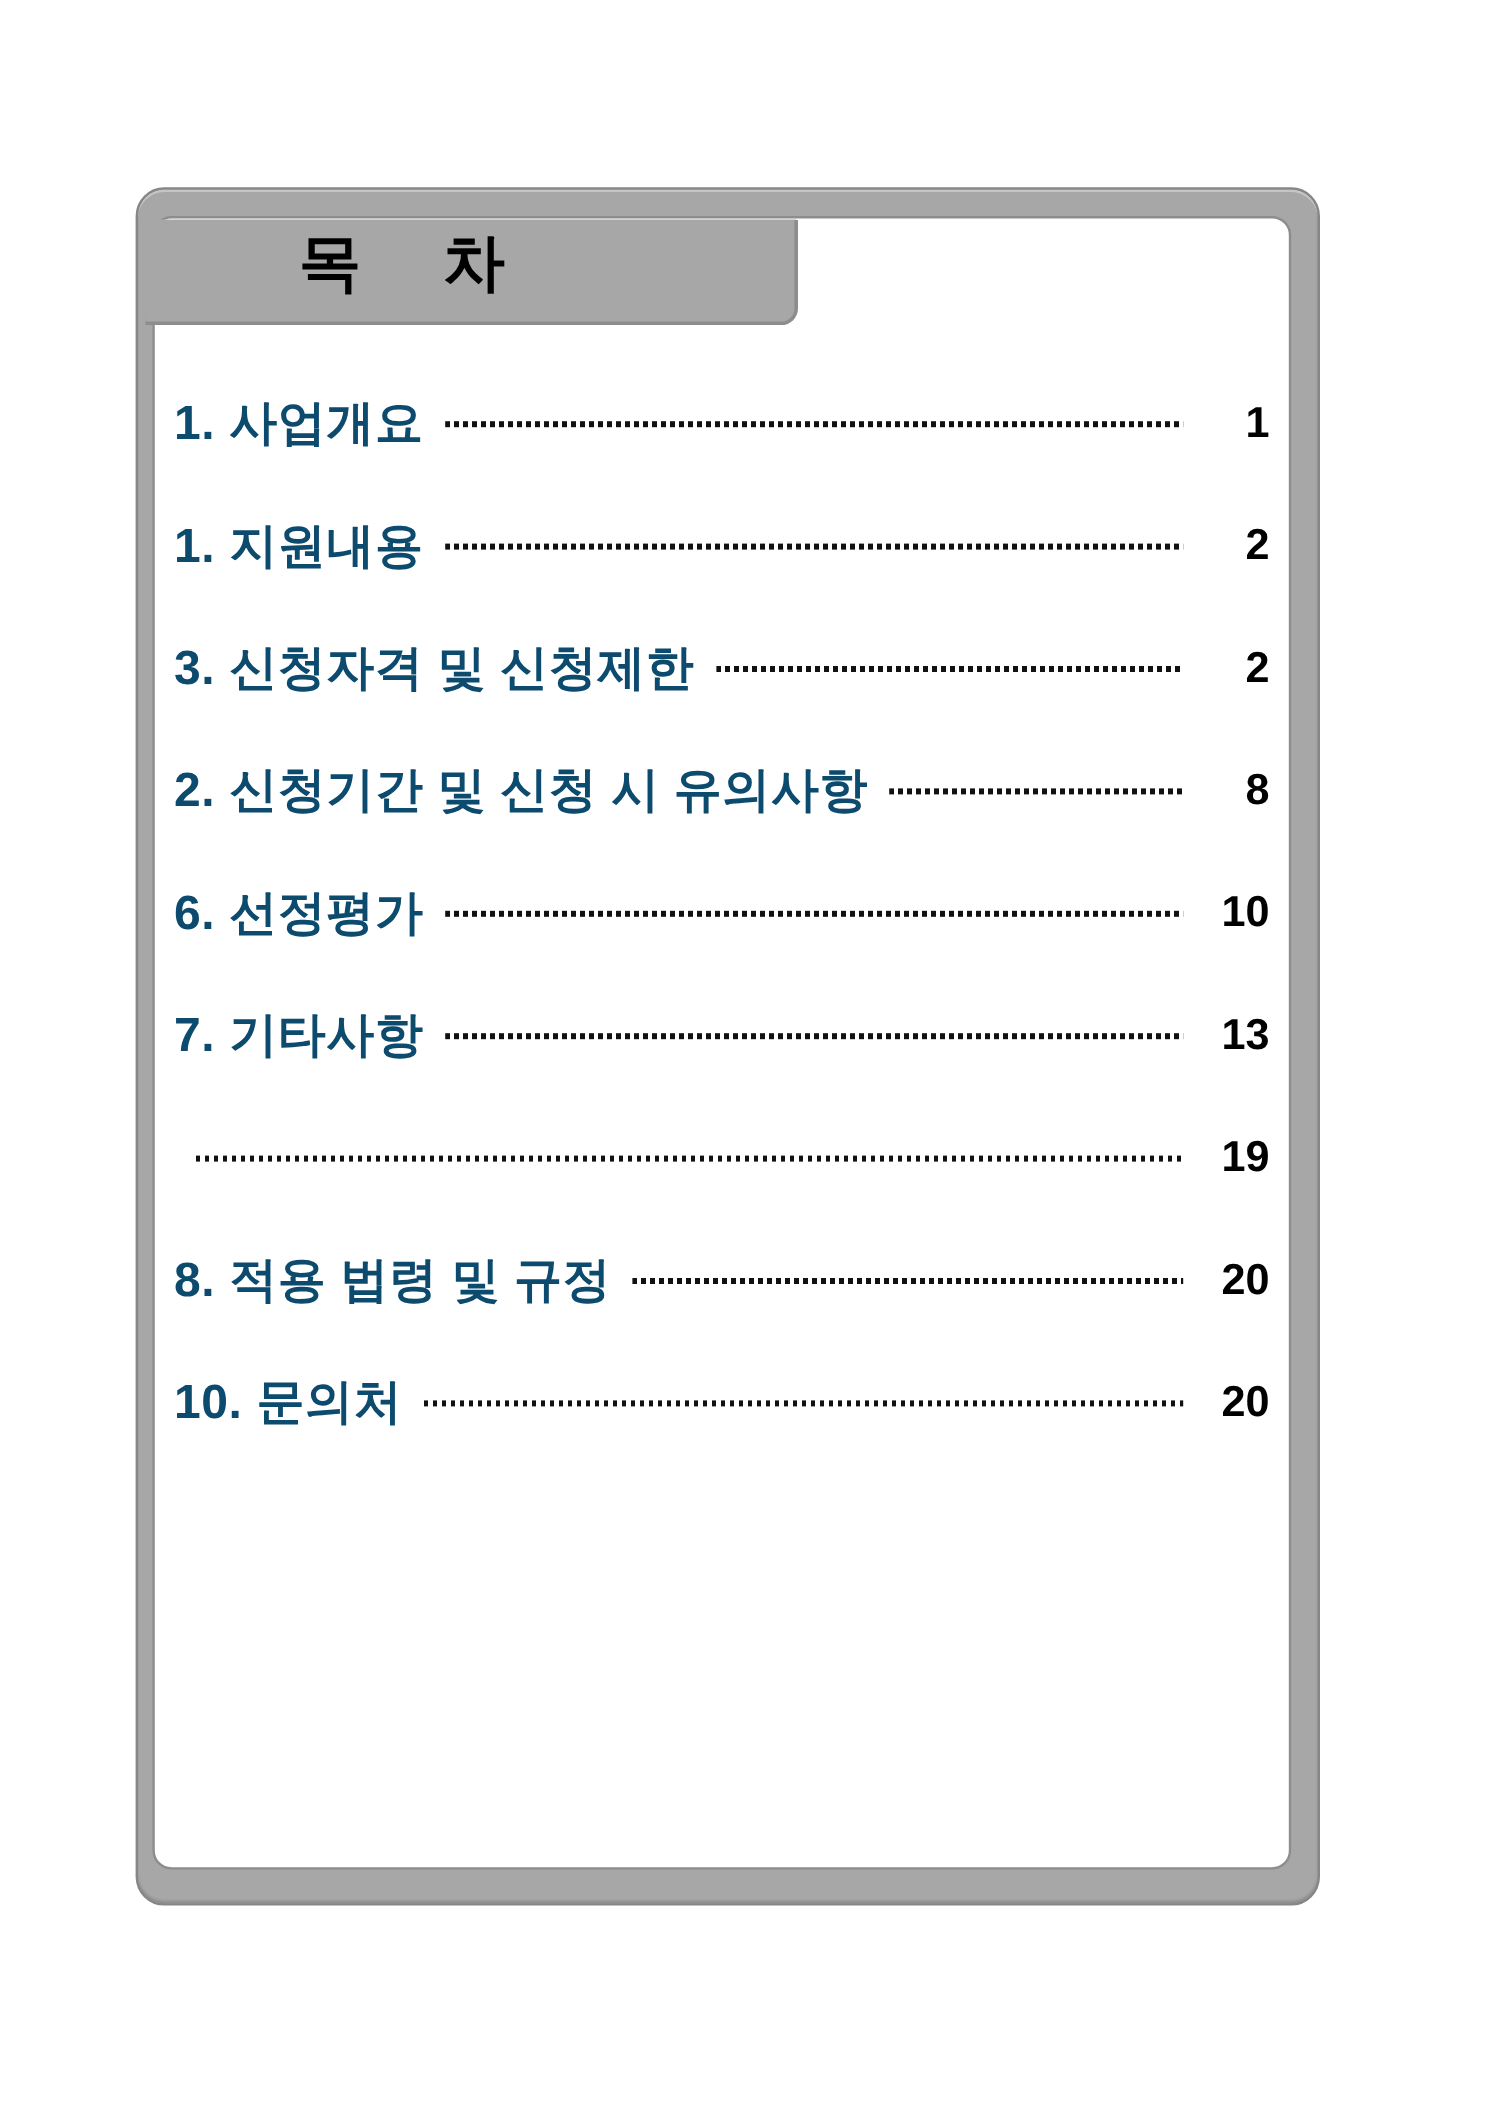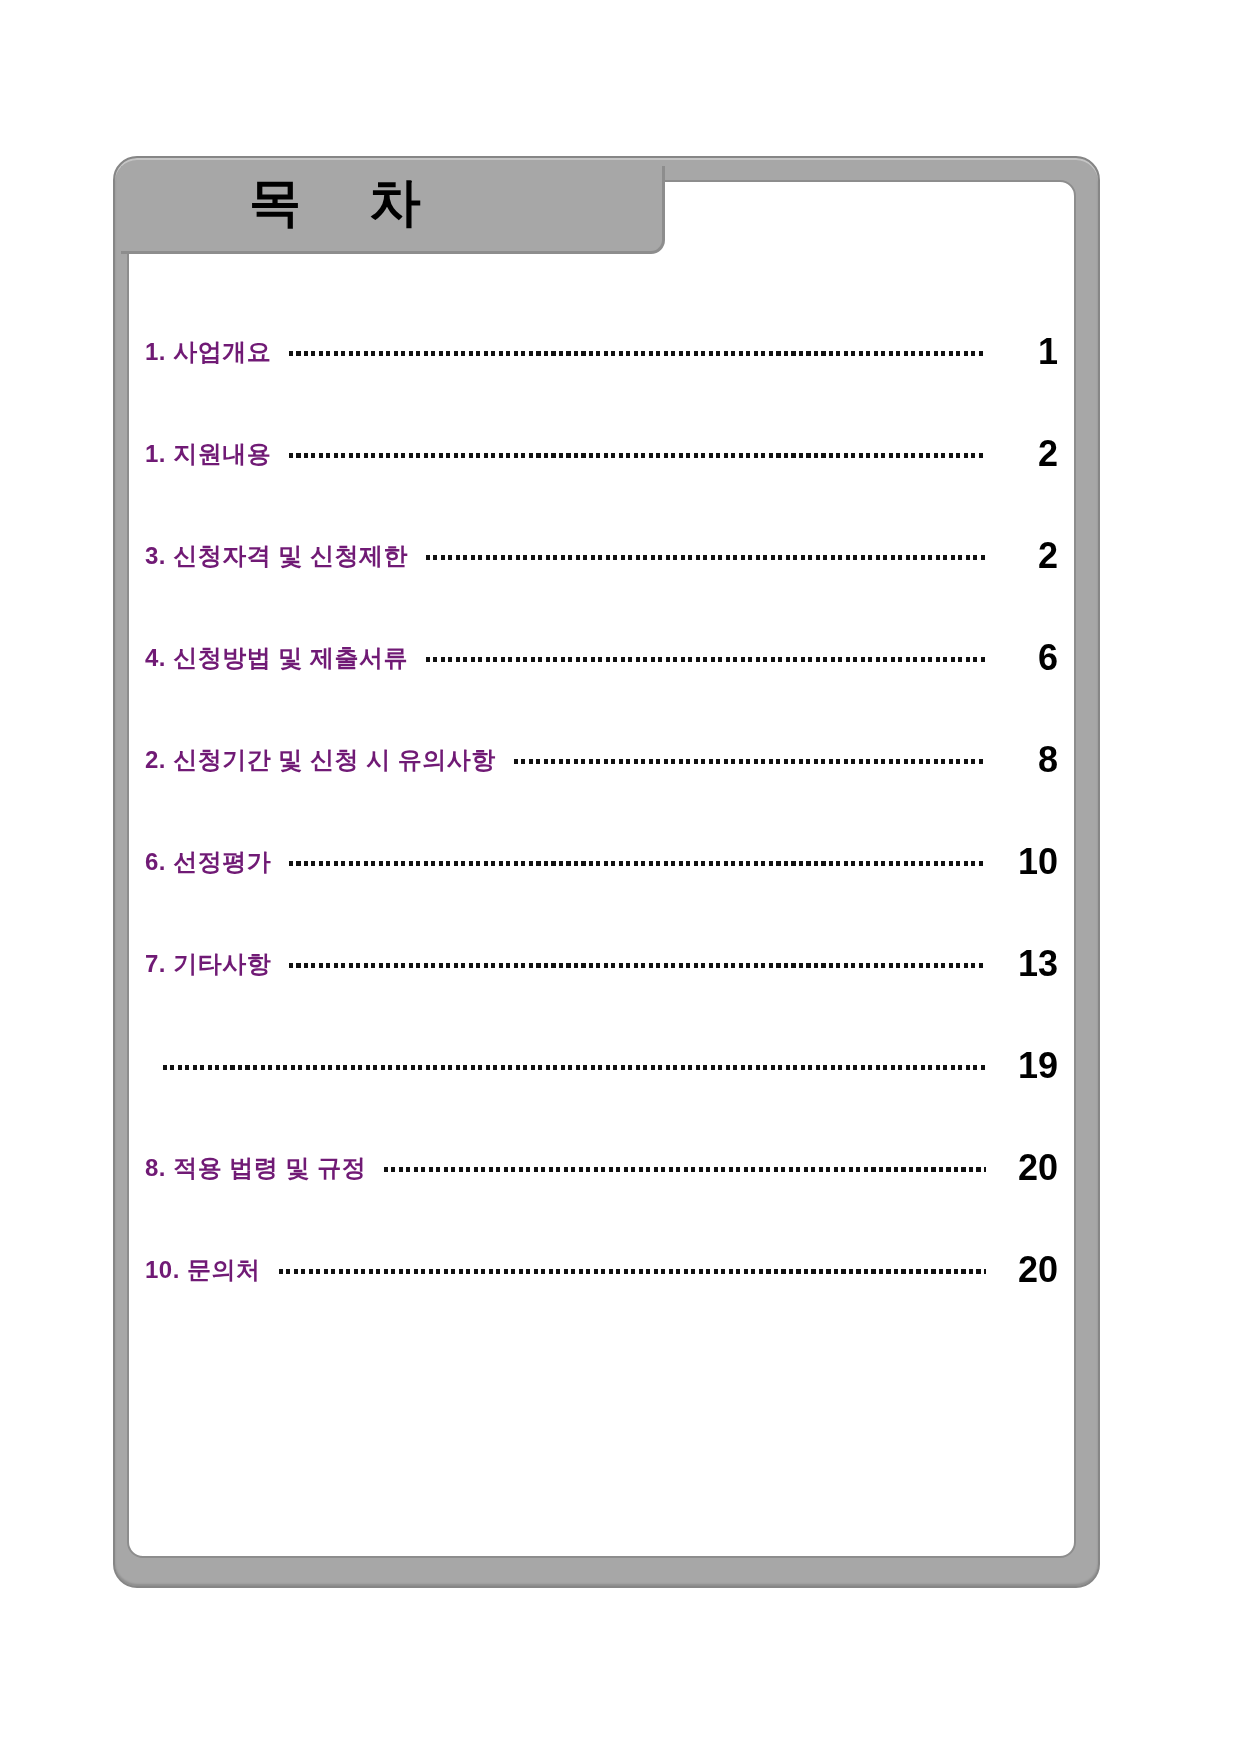--- a/index.html
+++ b/index.html
@@ -21,21 +21,21 @@
   .panel {
     position:absolute; left:12px; top:22px; right:22px; bottom:28px;
     background:#ffffff;
     border:2px solid #8d8d8d;
     border-radius:16px;
     z-index:1;
   }
 
   
   .tab {
-    position:absolute; left:6px; top:8px; width:544px; height:88px;
+    position:absolute; left:6px; top:25px; width:544px; height:88px;
     background:#a7a7a7;
     border-right:3px solid #8d8d8d;
     border-bottom:3px solid #8d8d8d;
     border-bottom-right-radius:14px;
     z-index:2;
     display:flex; align-items:center;
     padding-left:128px;
   }
   .tab-title {
     font-size:52px; font-weight:bold; color:#000;
@@ -47,21 +47,21 @@
   .toc {
     position:absolute; left:0; right:0; top:0;
     padding:143px 40px 0 30px;
     z-index:3;
   }
   .toc-row {
     display:flex; align-items:center;
     height:102px;
   }
   .toc-label {
-    font-size:24px; font-weight:bold; color:#701a75;
+    font-size:40px; font-weight:bold; color:#0c4a6e;
     white-space:nowrap; letter-spacing:0.5px;
   }
   .leader {
     flex:1 1 auto;
     height:5px;
     margin:0 14px 0 18px;
     background-image:repeating-linear-gradient(to right,#111 0px,#111 4px,transparent 4px,transparent 7.5px);
     transform:translateY(1px);
   }
   .toc-page {
@@ -95,25 +95,20 @@
         <span class="leader"></span>
         <span class="toc-page">2</span>
       </div>
 
       <div class="toc-row">
         <span class="toc-label">3. 신청자격 및 신청제한</span>
         <span class="leader"></span>
         <span class="toc-page">2</span>
       </div>
 
-      <div class="toc-row">
-        <span class="toc-label">4. 신청방법 및 제출서류</span>
-        <span class="leader"></span>
-        <span class="toc-page">6</span>
-      </div>
 
       <div class="toc-row">
         <span class="toc-label">2. 신청기간 및 신청 시 유의사항</span>
         <span class="leader"></span>
         <span class="toc-page">8</span>
       </div>
 
       <div class="toc-row">
         <span class="toc-label">6. 선정평가</span>
         <span class="leader"></span>

